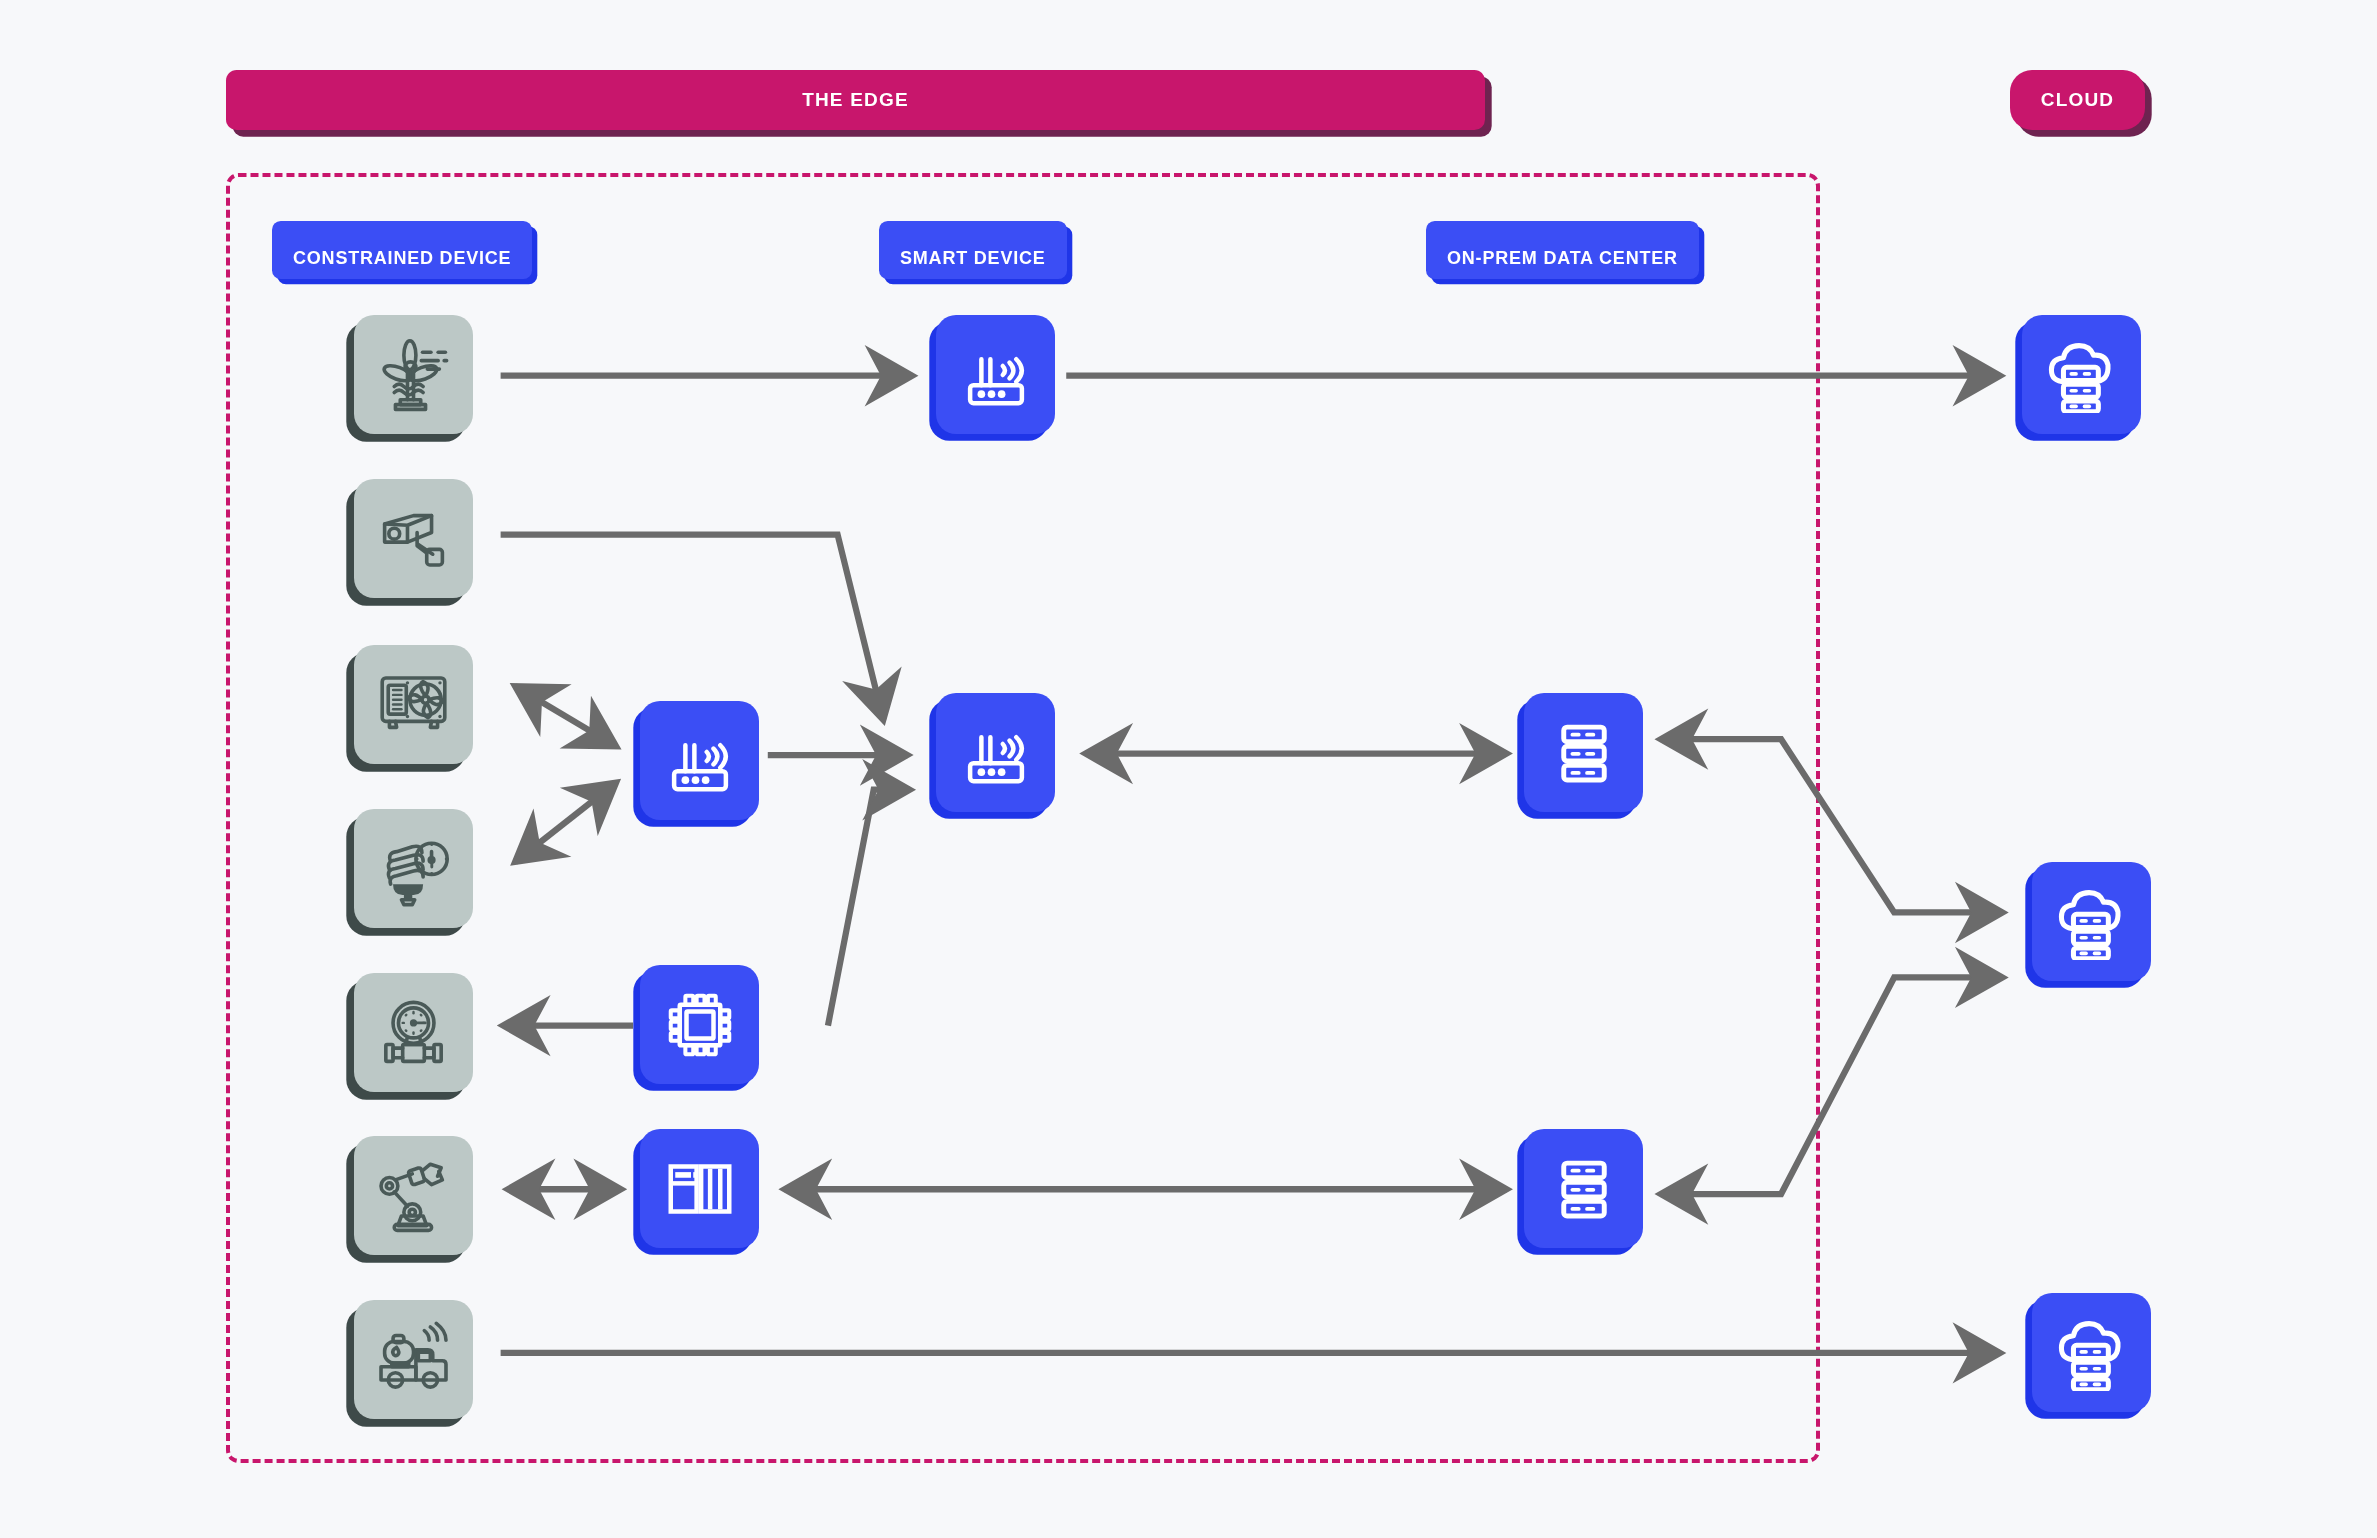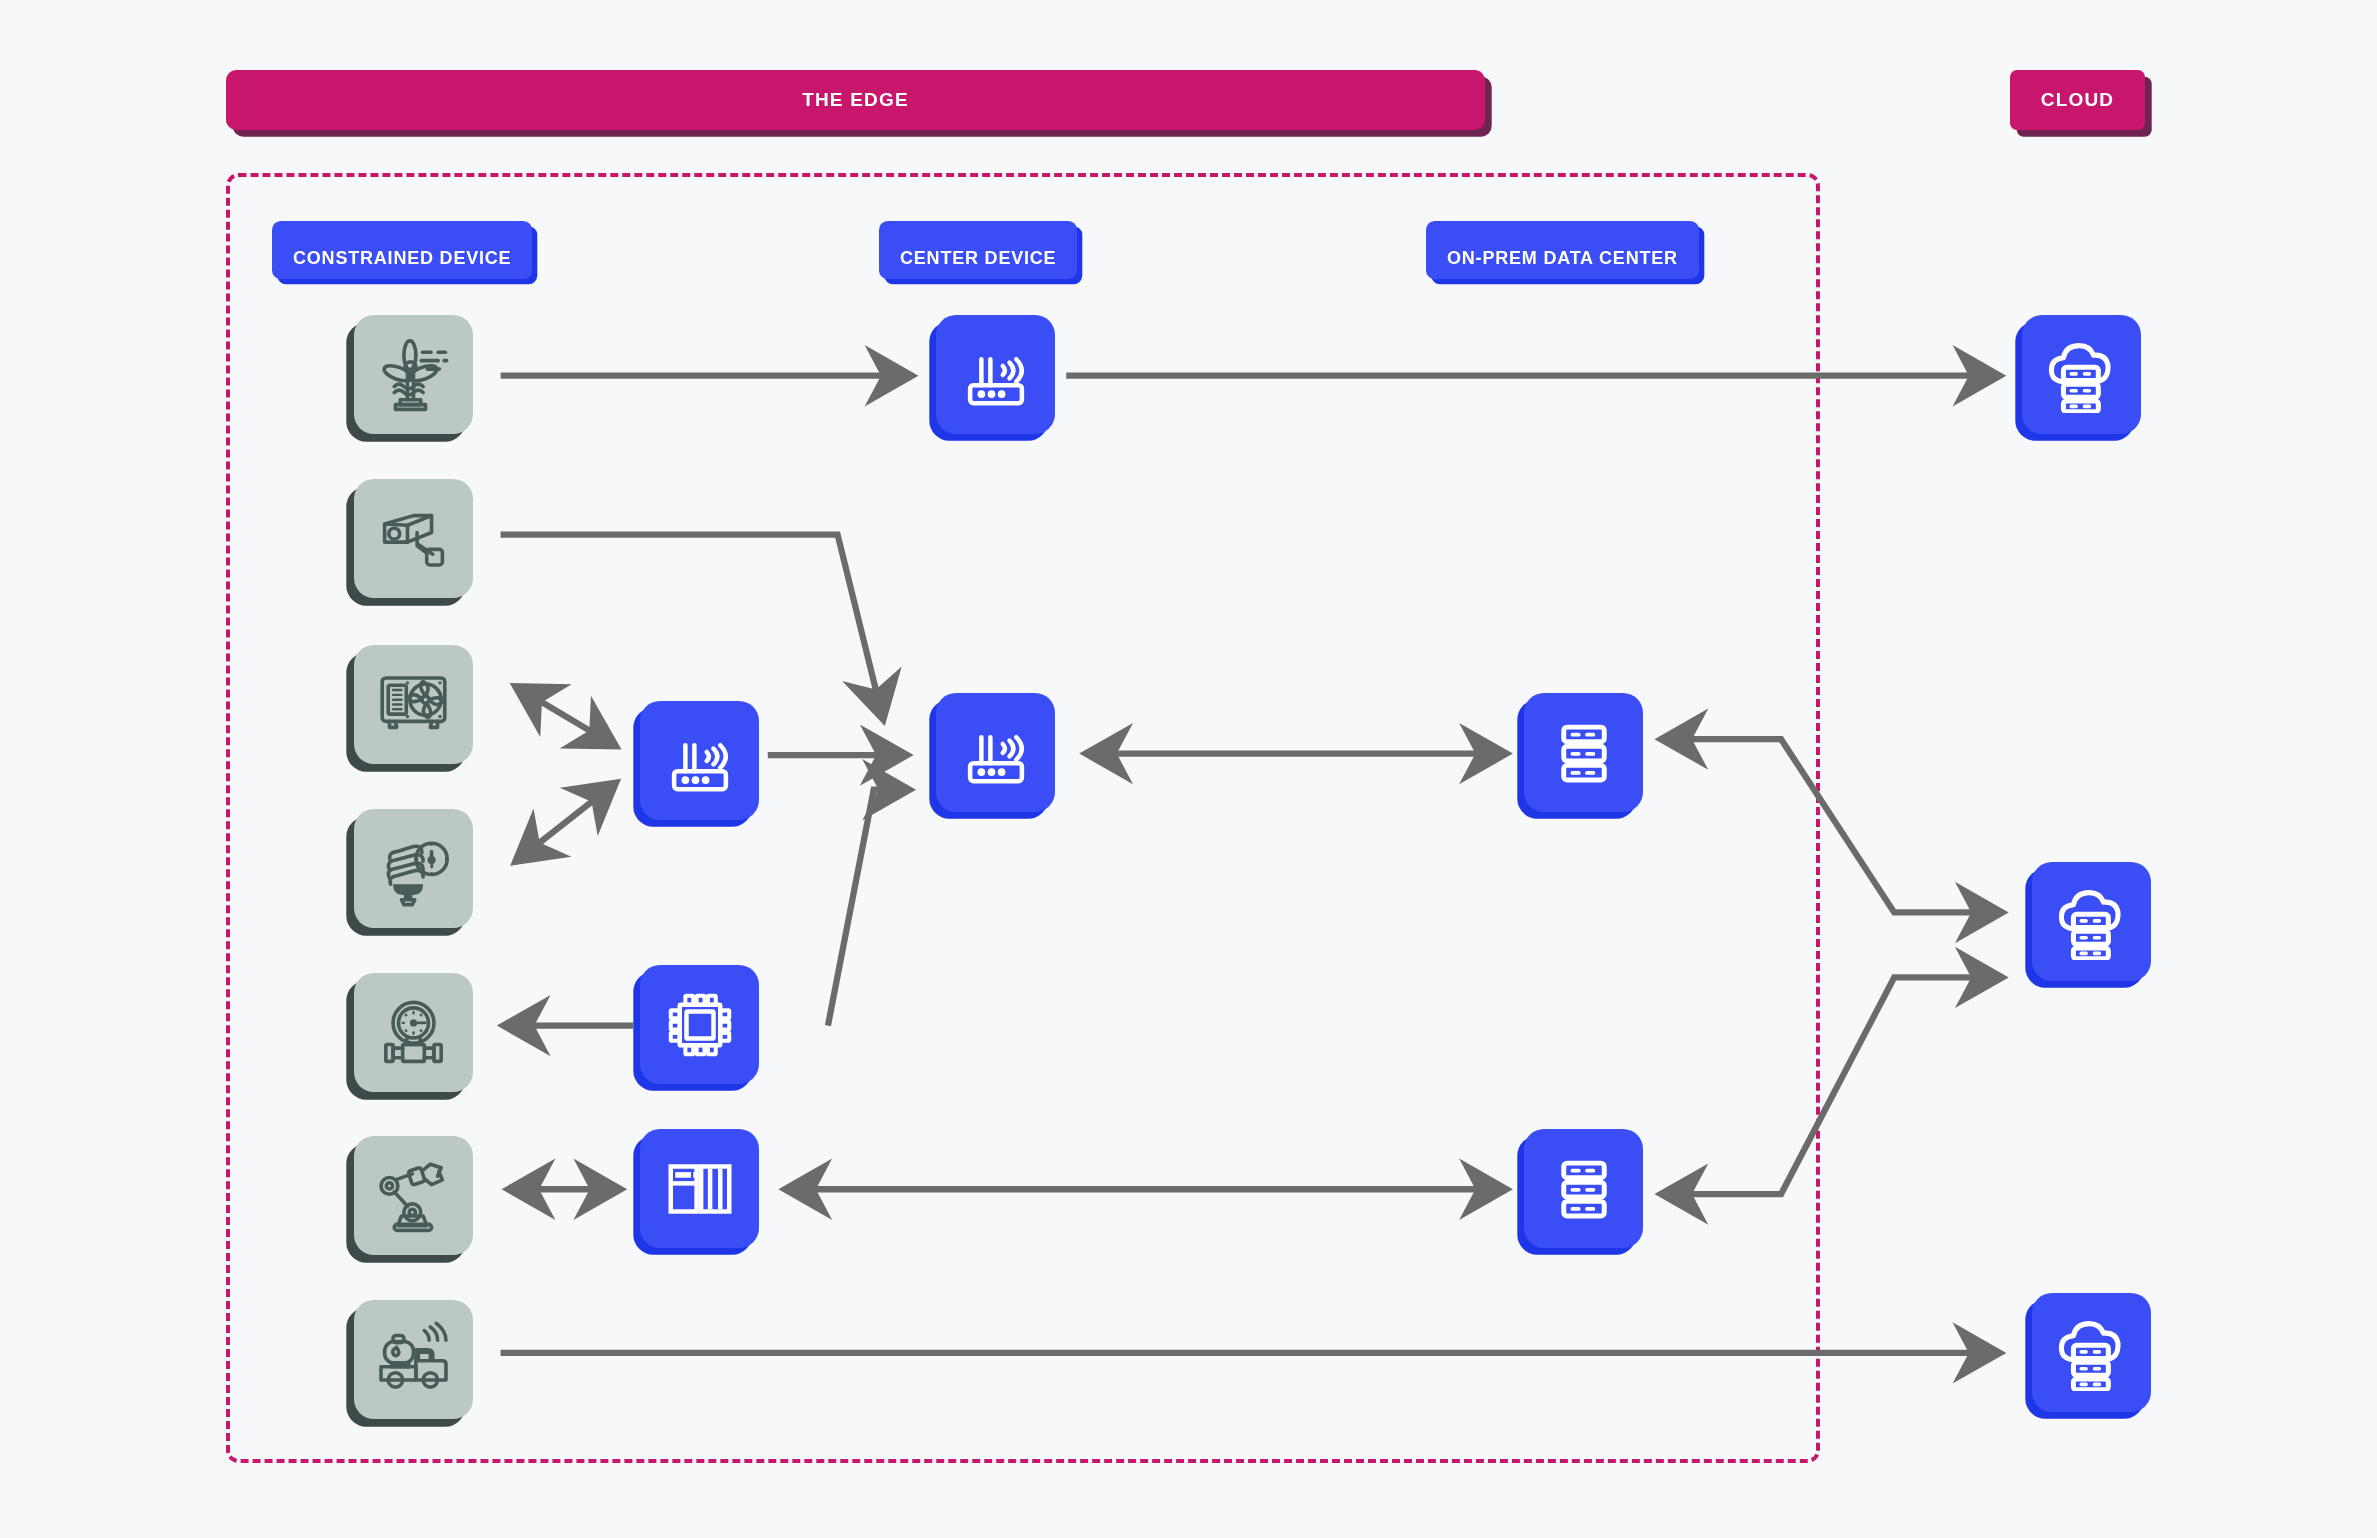--- a/index.html
+++ b/index.html
@@ -23,21 +23,21 @@
   }
   .edge-banner span {
     color: #FFFFFF; font-size: 19px; font-weight: bold;
     letter-spacing: 1.2px;
   }
   .cloud-banner {
     position: absolute;
     left: 2010px; top: 70px;
     width: 135px; height: 60px;
     background: #C8166C;
-    border-radius: 7px;
+    border-radius: 22px;
     box-shadow: 6.7px 6.7px 0 0 #6E2350;
     display: flex; align-items: center; justify-content: center;
   }
   .cloud-banner span {
     color: #FFFFFF; font-size: 19px; font-weight: bold;
     letter-spacing: 1.2px;
   }
 
   
   .edge-region {
@@ -102,21 +102,21 @@
   <div class="cloud-banner">
     <span>CLOUD</span>
   </div>
 
   <div class="edge-region"></div>
 
   <div class="col-label" id="label-constrained">
     <span>CONSTRAINED DEVICE</span>
   </div>
   <div class="col-label" id="label-smart">
-    <span>CENTER DEVICE</span>
+    <span>SMART DEVICE</span>
   </div>
   <div class="col-label" id="label-onprem">
     <span>ON-PREM DATA CENTER</span>
   </div>
 
   <svg id="wires" viewBox="0 0 4938 3196" xmlns="http://www.w3.org/2000/svg">
     <defs>
       <marker id="ah" markerWidth="11" markerHeight="11" refX="8.6" refY="5.5" orient="auto" markerUnits="strokeWidth">
         <path d="M1,0.6 L9.6,5.5 L1,10.4 L3.6,5.5 Z" fill="#6B6B6B"></path>
       </marker>

